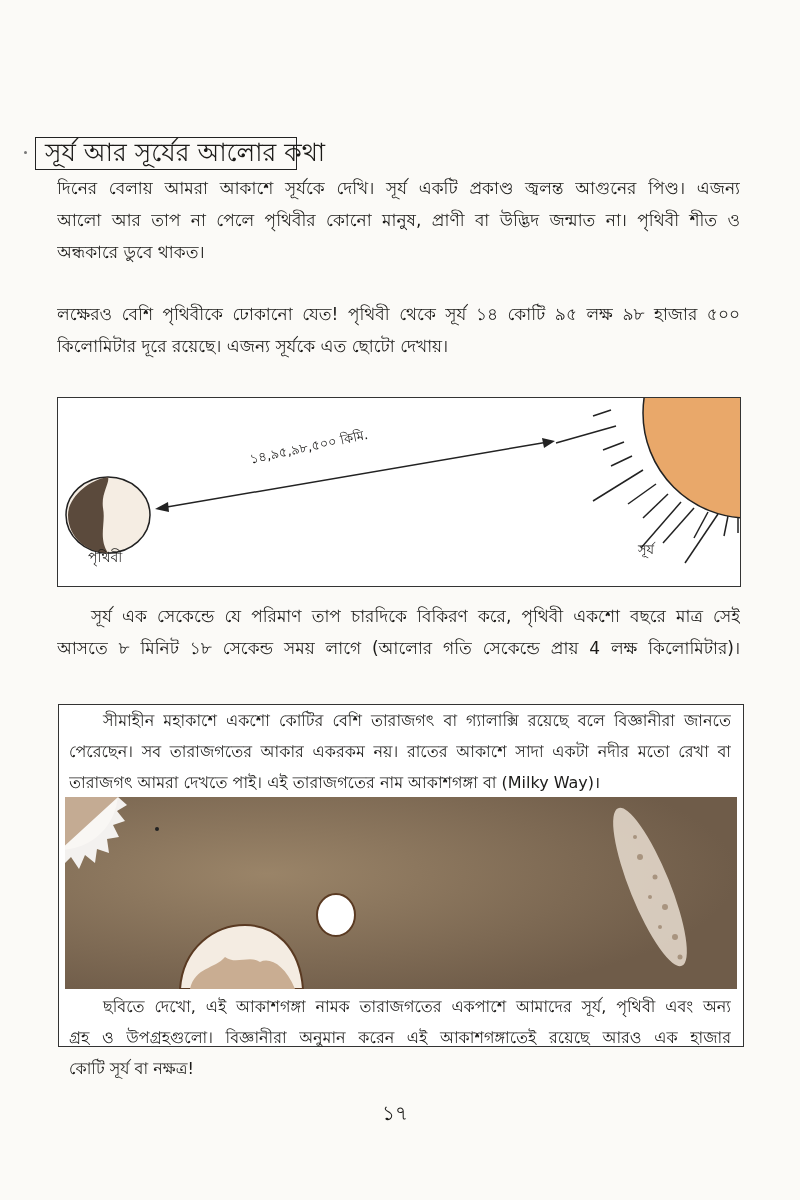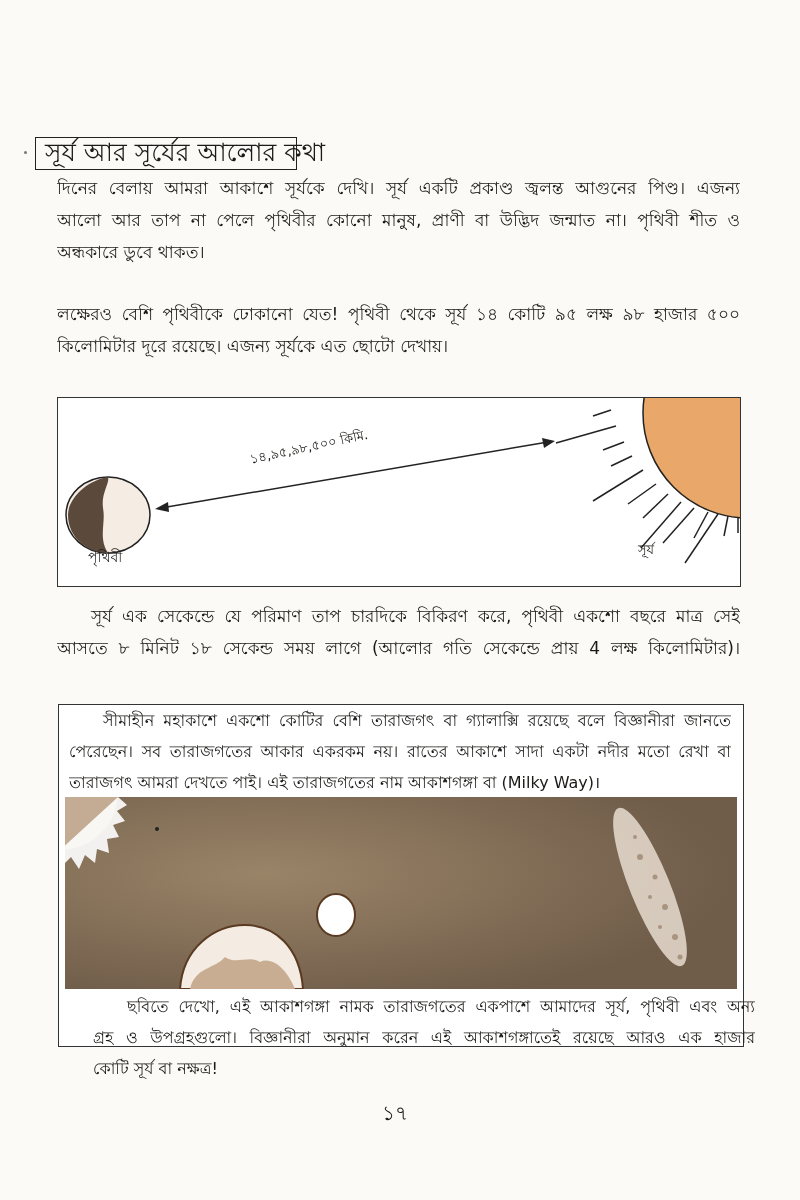--- a/index.html
+++ b/index.html
@@ -130,21 +130,21 @@
           <circle cx="585" cy="100" r="2"></circle>
             <circle cx="610" cy="140" r="3"></circle>
             <circle cx="595" cy="130" r="2"></circle>
           <circle cx="570" cy="40" r="2"></circle>
             <circle cx="615" cy="160" r="2.5"></circle>
         </g>
         <circle cx="92" cy="32" r="2" fill="#222"></circle>
       </svg>
     </div>
 
-    <div class="para" style="top:286px;margin-left:24px;">
+    <div class="para" style="top:286px;">
       <span class="line indent">ছবিতে দেখো, এই আকাশগঙ্গা নামক তারাজগতের একপাশে আমাদের সূর্য, পৃথিবী এবং অন্য</span>
       <span class="line">গ্রহ ও উপগ্রহগুলো। বিজ্ঞানীরা অনুমান করেন এই আকাশগঙ্গাতেই রয়েছে আরও এক হাজার</span>
       <span class="line last">কোটি সূর্য বা নক্ষত্র!</span>
     </div>
   </div>
 
   <div class="page-number">১৭</div>
 </div>
 
 </body></html>

